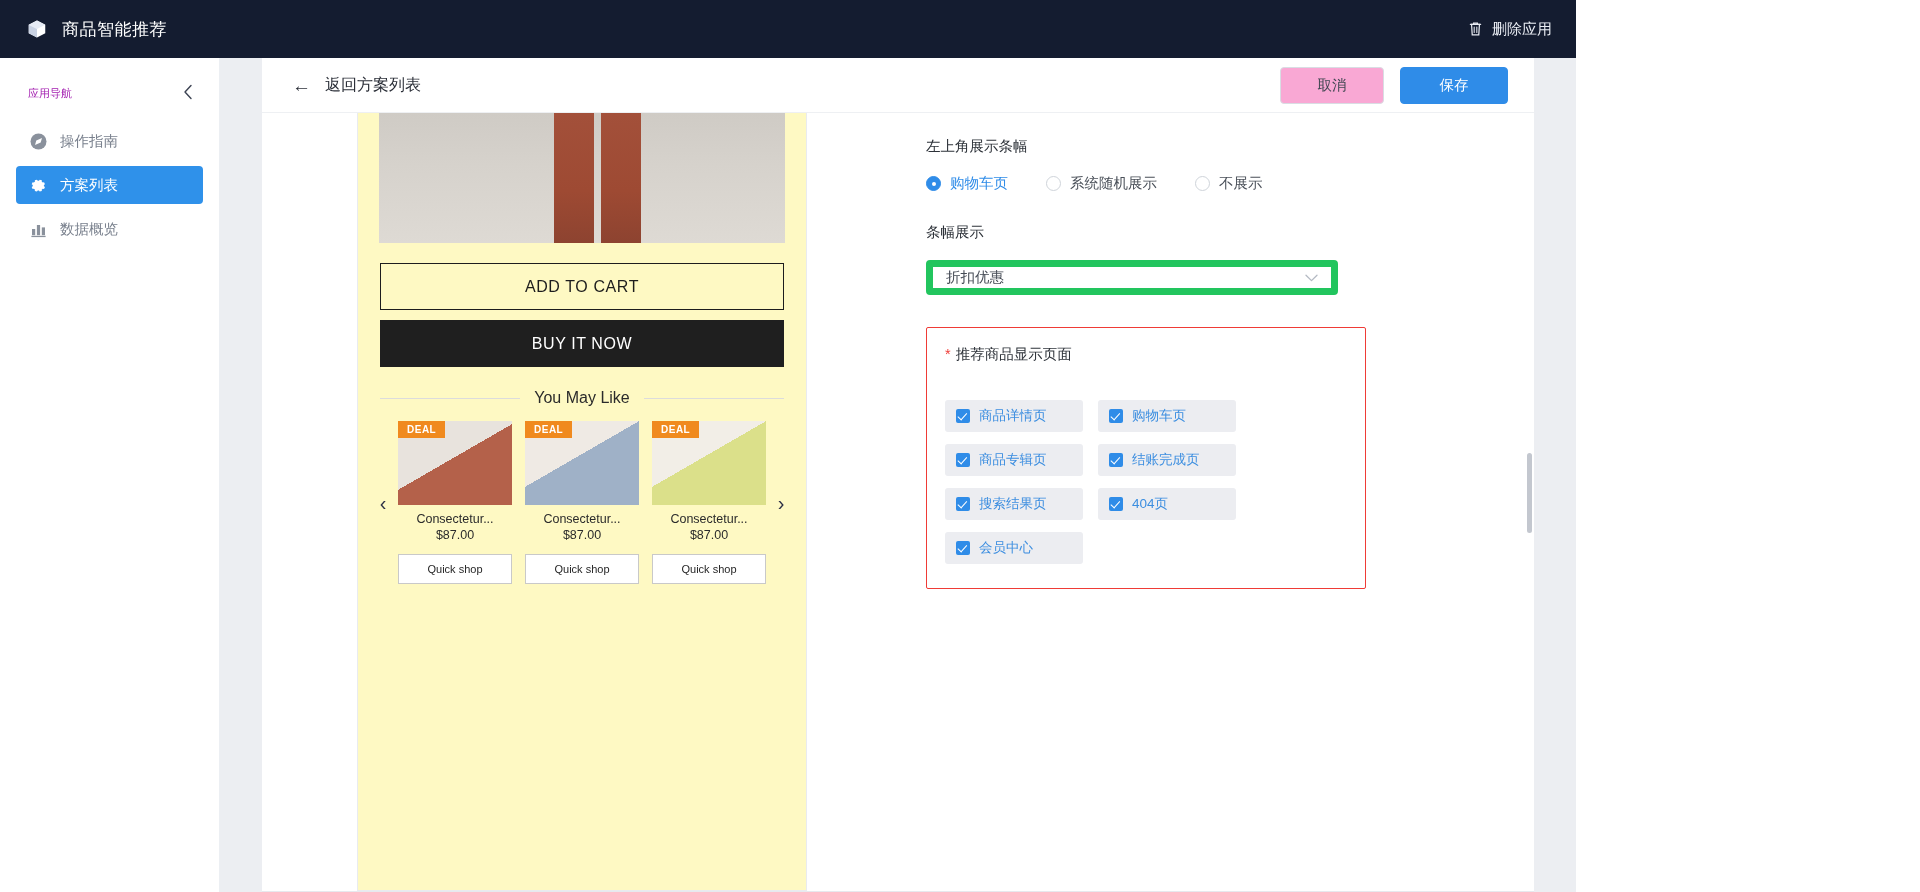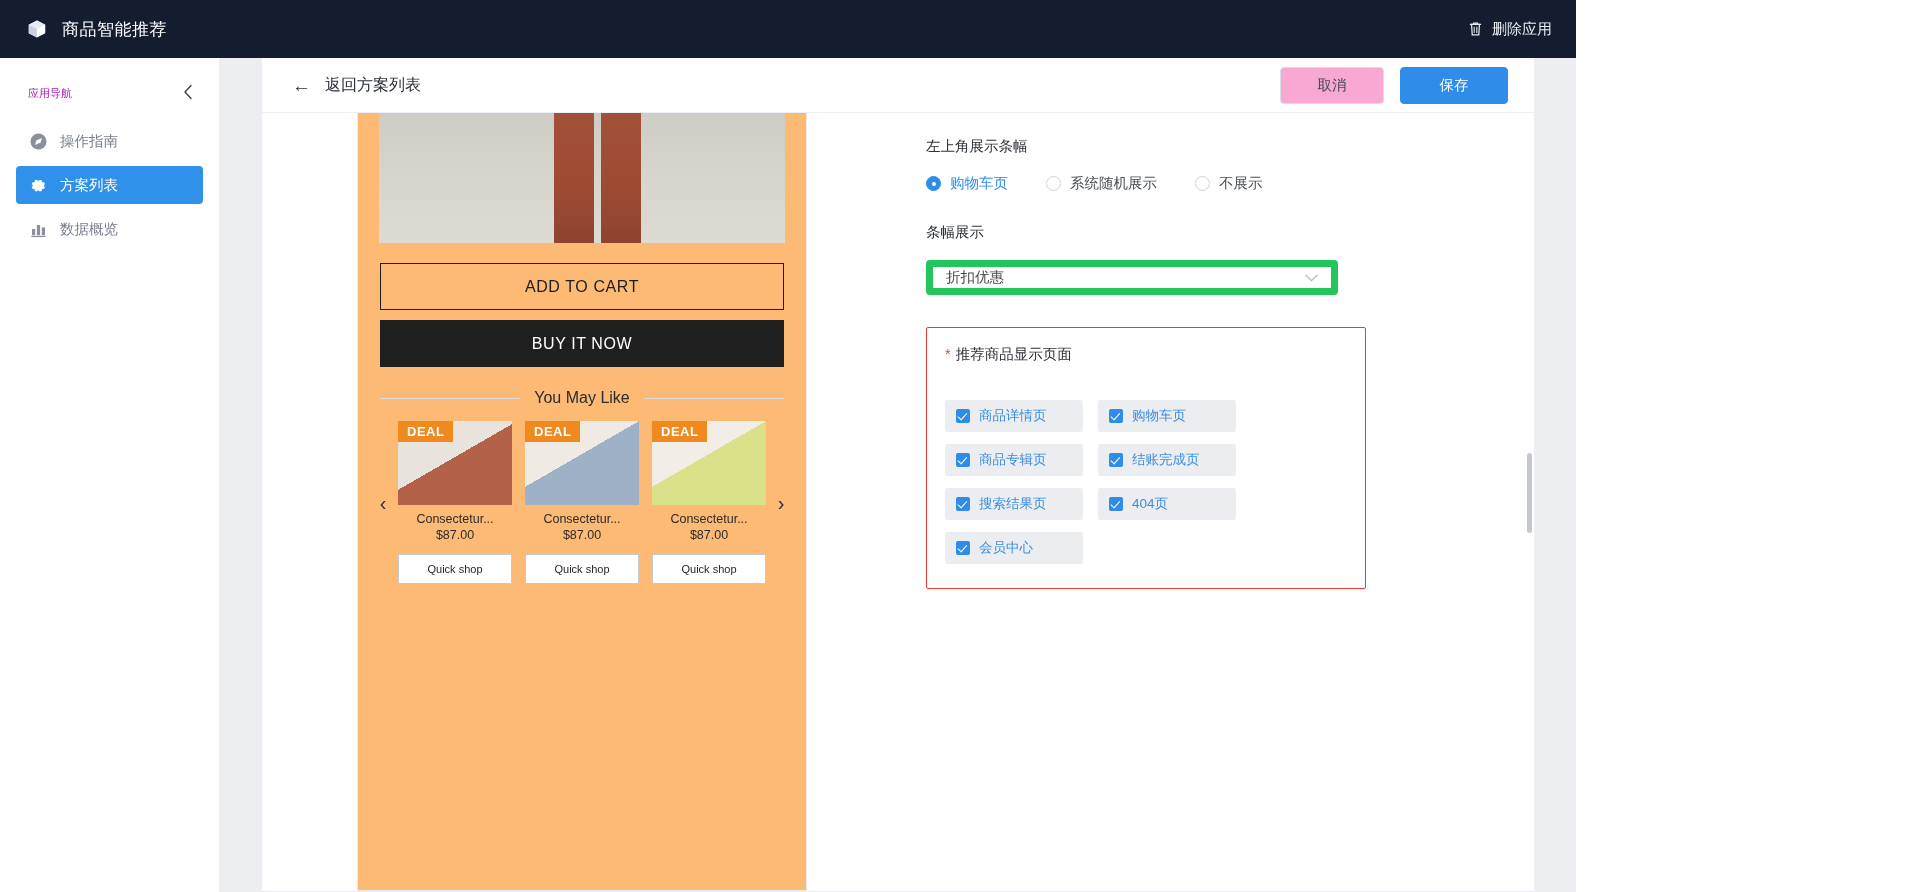--- a/index.html
+++ b/index.html
@@ -72,21 +72,21 @@
   .btn-primary { background: #2f8ce8; border: 1px solid #2f8ce8; color: #fff; min-width: 108px; }
 
   .panel-body { flex: 1 1 auto; display: flex; min-height: 0; overflow: hidden; position: relative; }
 
   
   .preview-col {
     width: 640px; flex: none; display: flex; justify-content: center;
     padding-top: 0;
   }
   .preview-card {
-    width: 450px; background: #fdba74; border: 1px solid #e9ebef;
+    width: 450px; background: #fef9c3; border: 1px solid #e9ebef;
     border-top: none; margin-top: 0; padding: 0 0 16px 0;
     display: flex; flex-direction: column;
   }
   .hero-img {
     height: 130px; width: 406px; margin: 0 auto;
     background:
       linear-gradient(180deg, #cfcbc5 0%, #d6d2cc 40%, #dedad4 100%);
     position: relative; overflow: hidden;
   }
   .hero-img::before, .hero-img::after {
@@ -115,21 +115,21 @@
   .carousel { display: flex; align-items: center; margin-top: 14px; padding: 0 12px; }
   .car-arrow {
     width: 26px; flex: none; text-align: center; font-size: 20px;
     color: #2b2f45; cursor: pointer; user-select: none; line-height: 1;
   }
   .cards { flex: 1 1 auto; display: flex; gap: 13px; justify-content: center; }
   .pcard { width: 114px; }
   .pthumb { width: 114px; height: 84px; position: relative; overflow: hidden; }
   .deal-badge {
     position: absolute; left: 0; top: 0; background: #f08a1e; color: #fff;
-    font-size: 13px; font-weight: bold; padding: 3px 9px; letter-spacing: .5px;
+    font-size: 10px; font-weight: bold; padding: 3px 9px; letter-spacing: .5px;
   }
   .pt1 { background: linear-gradient(150deg,#e8e3dd 0 46%, #b4614a 46% 100%); }
   .pt2 { background: linear-gradient(150deg,#efeae4 0 44%, #9fb1c7 44% 100%); }
   .pt3 { background: linear-gradient(150deg,#f2eee7 0 44%, #dbe08a 44% 100%); }
   .ptitle { font-size: 12.5px; color: #2b2b2b; text-align: center; margin-top: 7px;
             white-space: nowrap; overflow: hidden; }
   .pprice { font-size: 12.5px; color: #2b2b2b; text-align: center; margin-top: 2px; }
   .quick-shop {
     margin-top: 12px; height: 30px; border: 1px solid #c9c9c9; background: #fff;
     display: flex; align-items: center; justify-content: center;

